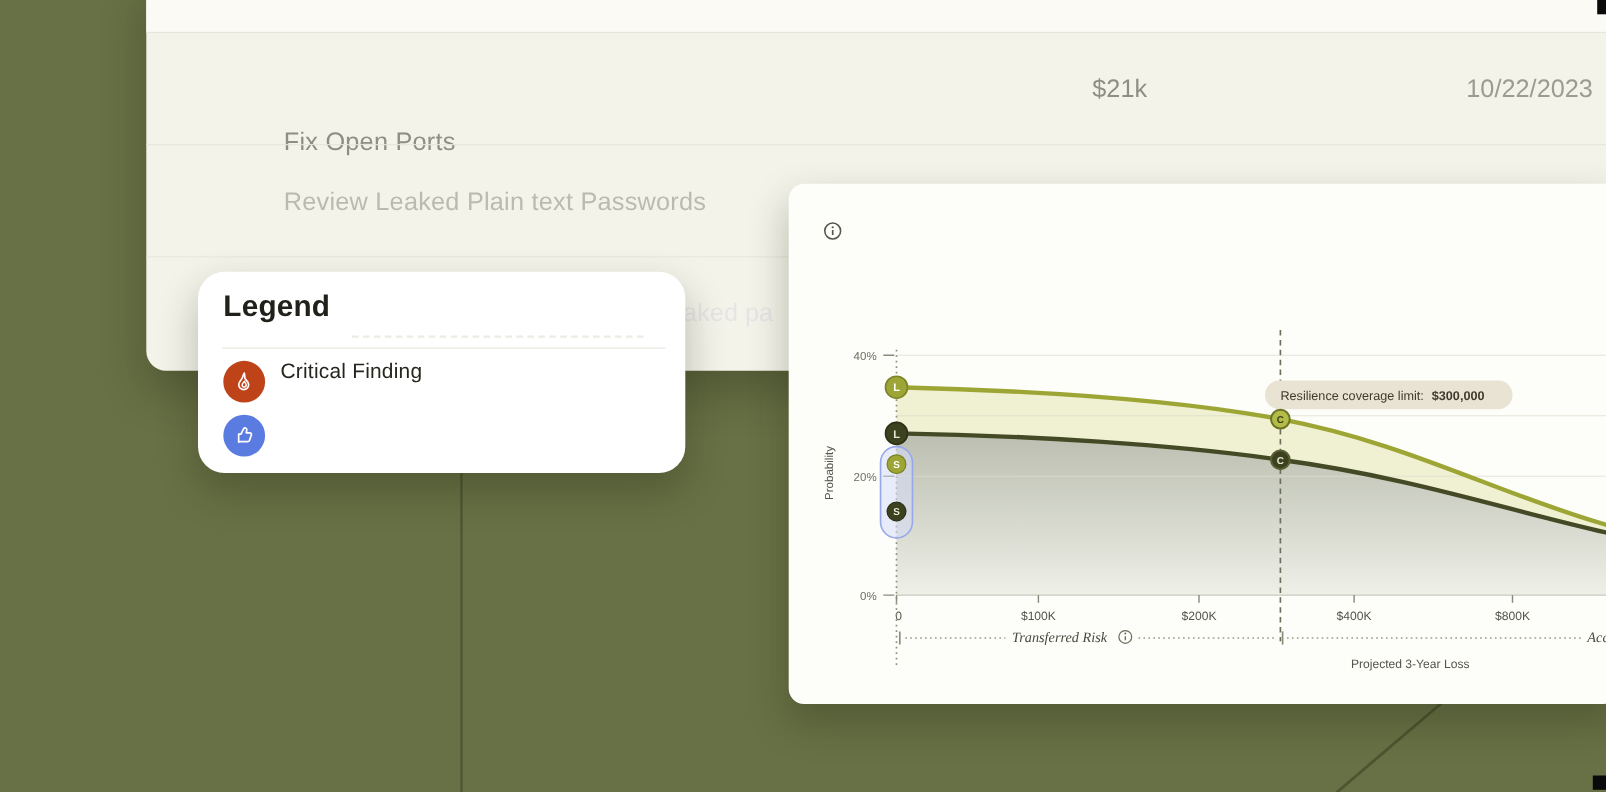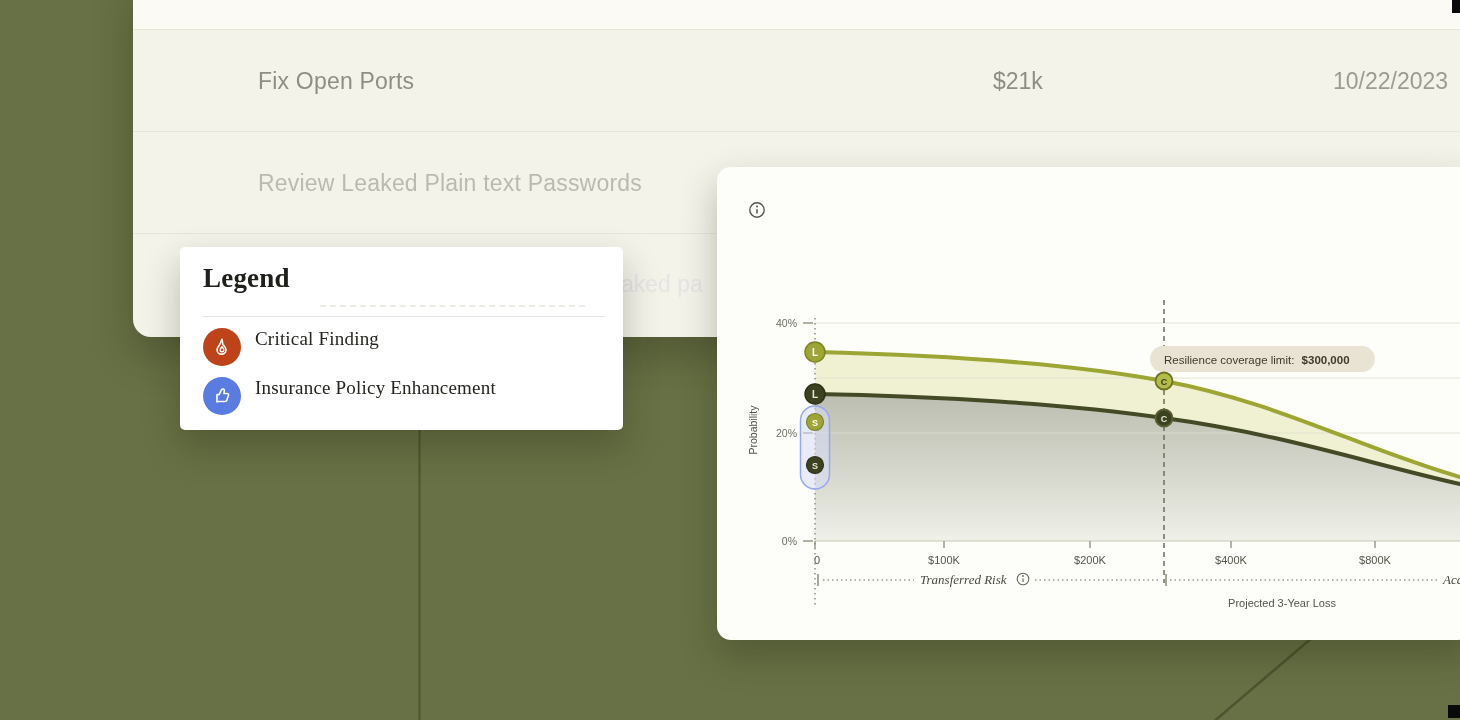--- a/index.html
+++ b/index.html
@@ -27,23 +27,22 @@
   .fc-date { position: absolute; left: 1200px; top: 50%; transform: translateY(-50%);
              font-size: 23px; color: #9C9B92; }
   #occluded-row-text {
     position: absolute; left: 621px; top: 271px; width: 97px; height: 32px; overflow: hidden;
     font-size: 23px; color: #e5e5e5; z-index: 2; white-space: nowrap;
   }
 
   
   #legend-card {
     position: absolute; left: 180px; top: 247px; width: 443px; height: 183px;
-    background: #FFFFFF; border-radius: 5px; box-shadow: 0 16px 36px rgba(30,35,12,0.28);
+    background: #FFFFFF; border-radius: 24px; box-shadow: 0 16px 36px rgba(30,35,12,0.28);
     z-index: 5;
-    font-family: Liberation Serif, serif;
   }
   #legend-title { position: absolute; left: 23px; top: 16px; font-size: 27px; font-weight: 700;
                   color: #21211C; letter-spacing: 0.2px; }
   #legend-dashes { position: absolute; left: 140px; top: 58px; width: 265px; border-top: 2px dashed #ECEBE4; }
   #legend-divider { position: absolute; left: 22px; top: 69px; width: 403px; height: 1px; background: #E6E5DF; }
   .legend-item { position: absolute; left: 23px; height: 38px; display: flex; align-items: flex-start; gap: 14px; }
   .legend-badge { width: 38px; height: 38px; border-radius: 50%; display: flex;
                   align-items: center; justify-content: center; flex: 0 0 auto; }
   .legend-label { font-size: 19px; color: #26261F; letter-spacing: 0.2px; }
 
@@ -71,21 +70,21 @@
     <line x1="1211" y1="724" x2="1313" y2="637" stroke="#4D5430" stroke-width="2.5"></line>
   </svg>
   <div class="black-artifact" style="left:1452px; top:0; width:8px; height:13px;"></div>
   <div class="black-artifact" style="left:1448px; top:705px; width:12px; height:13px;"></div>
 
   <div id="findings-card">
     <div id="findings-head"></div>
     <div class="fc-divider" style="top:49px;"></div>
 
     <div class="fc-row" style="top:50px;">
-      <span class="fc-name" style="color:#8F8E85;">Fix Open Ports</span>
+      <span class="fc-name" style="color:#8F8E85;margin-top:48px;">Fix Open Ports</span>
       <span class="fc-cost">$21k</span>
       <span class="fc-date">10/22/2023</span>
     </div>
     <div class="fc-divider" style="top:151px;"></div>
 
     <div class="fc-row" style="top:152px;">
       <span class="fc-name" style="color:#BBBAB0;">Review Leaked Plain text Passwords</span>
     </div>
     <div class="fc-divider" style="top:253px;"></div>
   </div>
@@ -217,17 +216,16 @@
       </span>
       <span class="legend-label">Critical Finding</span>
     </div>
 
     <div class="legend-item" style="top:130px;">
       <span class="legend-badge" style="background:#5A7BE0;">
         <svg width="22" height="22" viewBox="0 0 24 24">
           <path d="M6.5 10.5v8 M6.5 10.5h2.3l2.6-5.2a1.7 1.7 0 0 1 3.2.9l-.6 3h3.6a1.6 1.6 0 0 1 1.5 2.1l-1.8 5.2a2.1 2.1 0 0 1-2 1.5H6.5" fill="none" stroke="#FFFFFF" stroke-width="1.7" stroke-linecap="round" stroke-linejoin="round"></path>
         </svg>
       </span>
-      <span class="legend-label">Insurance Policy Enhancement</span>
     </div>
   </div>
 
 </div>
 
 </body></html>

